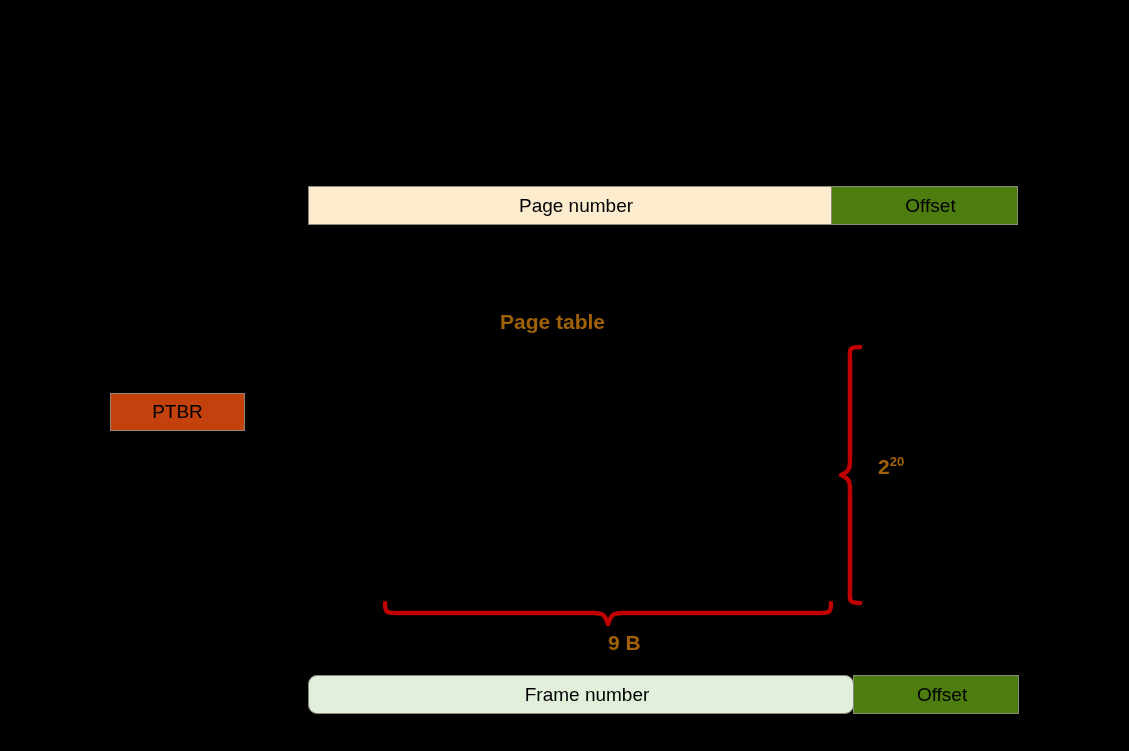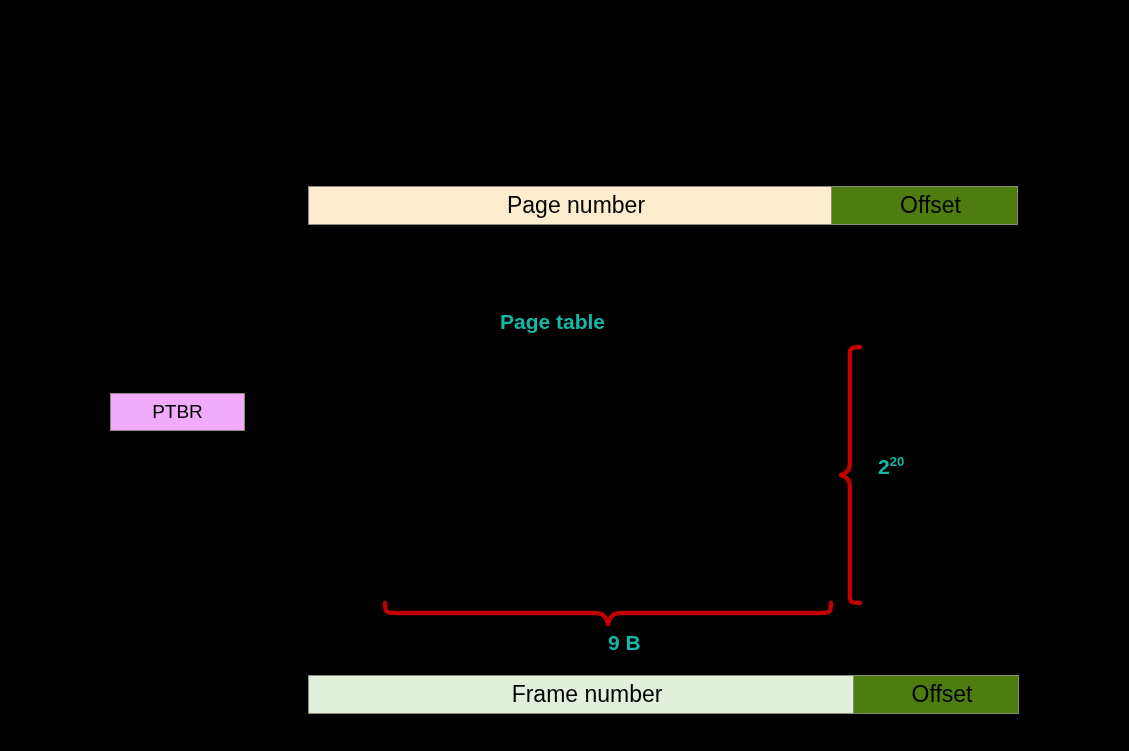--- a/index.html
+++ b/index.html
@@ -22,50 +22,50 @@
     display: flex;
     height: 39px;
     box-sizing: border-box;
   }
   .field {
     box-sizing: border-box;
     border: 1px solid #8a8a7a;
     display: flex;
     align-items: center;
     justify-content: center;
-    font-size: 23px;
+    font-size: 19px;
     color: #000000;
     line-height: 1;
     padding-left: 12px;
   }
   .field.page-number  { background: #FDEDCE; }
   .field.frame-number { background: #E2EFDA; }
   .field.offset       { background: #4d7c0f; }
 
   
   #ptbr-box {
     position: absolute;
     left: 110px;
     top: 393px;
     width: 135px;
     height: 38px;
     box-sizing: border-box;
-    background: #f0abfc;
+    background: #c2410c;
     border: 1px solid #8a8a7a;
     display: flex;
     align-items: center;
     justify-content: center;
     font-size: 19px;
     color: #000000;
   }
 
   
   .red-label {
     position: absolute;
-    color: #14b8a6;
+    color: #a16207;
     font-weight: bold;
     line-height: 1;
     white-space: nowrap;
   }
   #page-table-label {
     left: 500px;
     top: 311px;
     font-size: 21px;
   }
   #pt-entries-label {
@@ -122,17 +122,17 @@
              L 212 13
              C 221 13 223 15 226 24
              C 229 15 231 13 240 13
              L 438 13
              C 447 13 449 13 449 3" fill="none" stroke="#C00000" stroke-width="4.5" stroke-linecap="round" stroke-linejoin="round"></path>
   </svg>
 
   <div class="red-label" id="pte-size-label">9 B</div>
 
   <div class="addr-row" id="physical-address-row" style="left:308px; top:675px; width:711px;">
-    <div class="field frame-number" style="width:620px;">Frame number</div>
+    <div class="field frame-number" style="width:620px;border-radius:9px;">Frame number</div>
     <div class="field offset" style="width:187px; margin-left:-1px;">Offset</div>
   </div>
 
 </div>
 
 </body></html>

